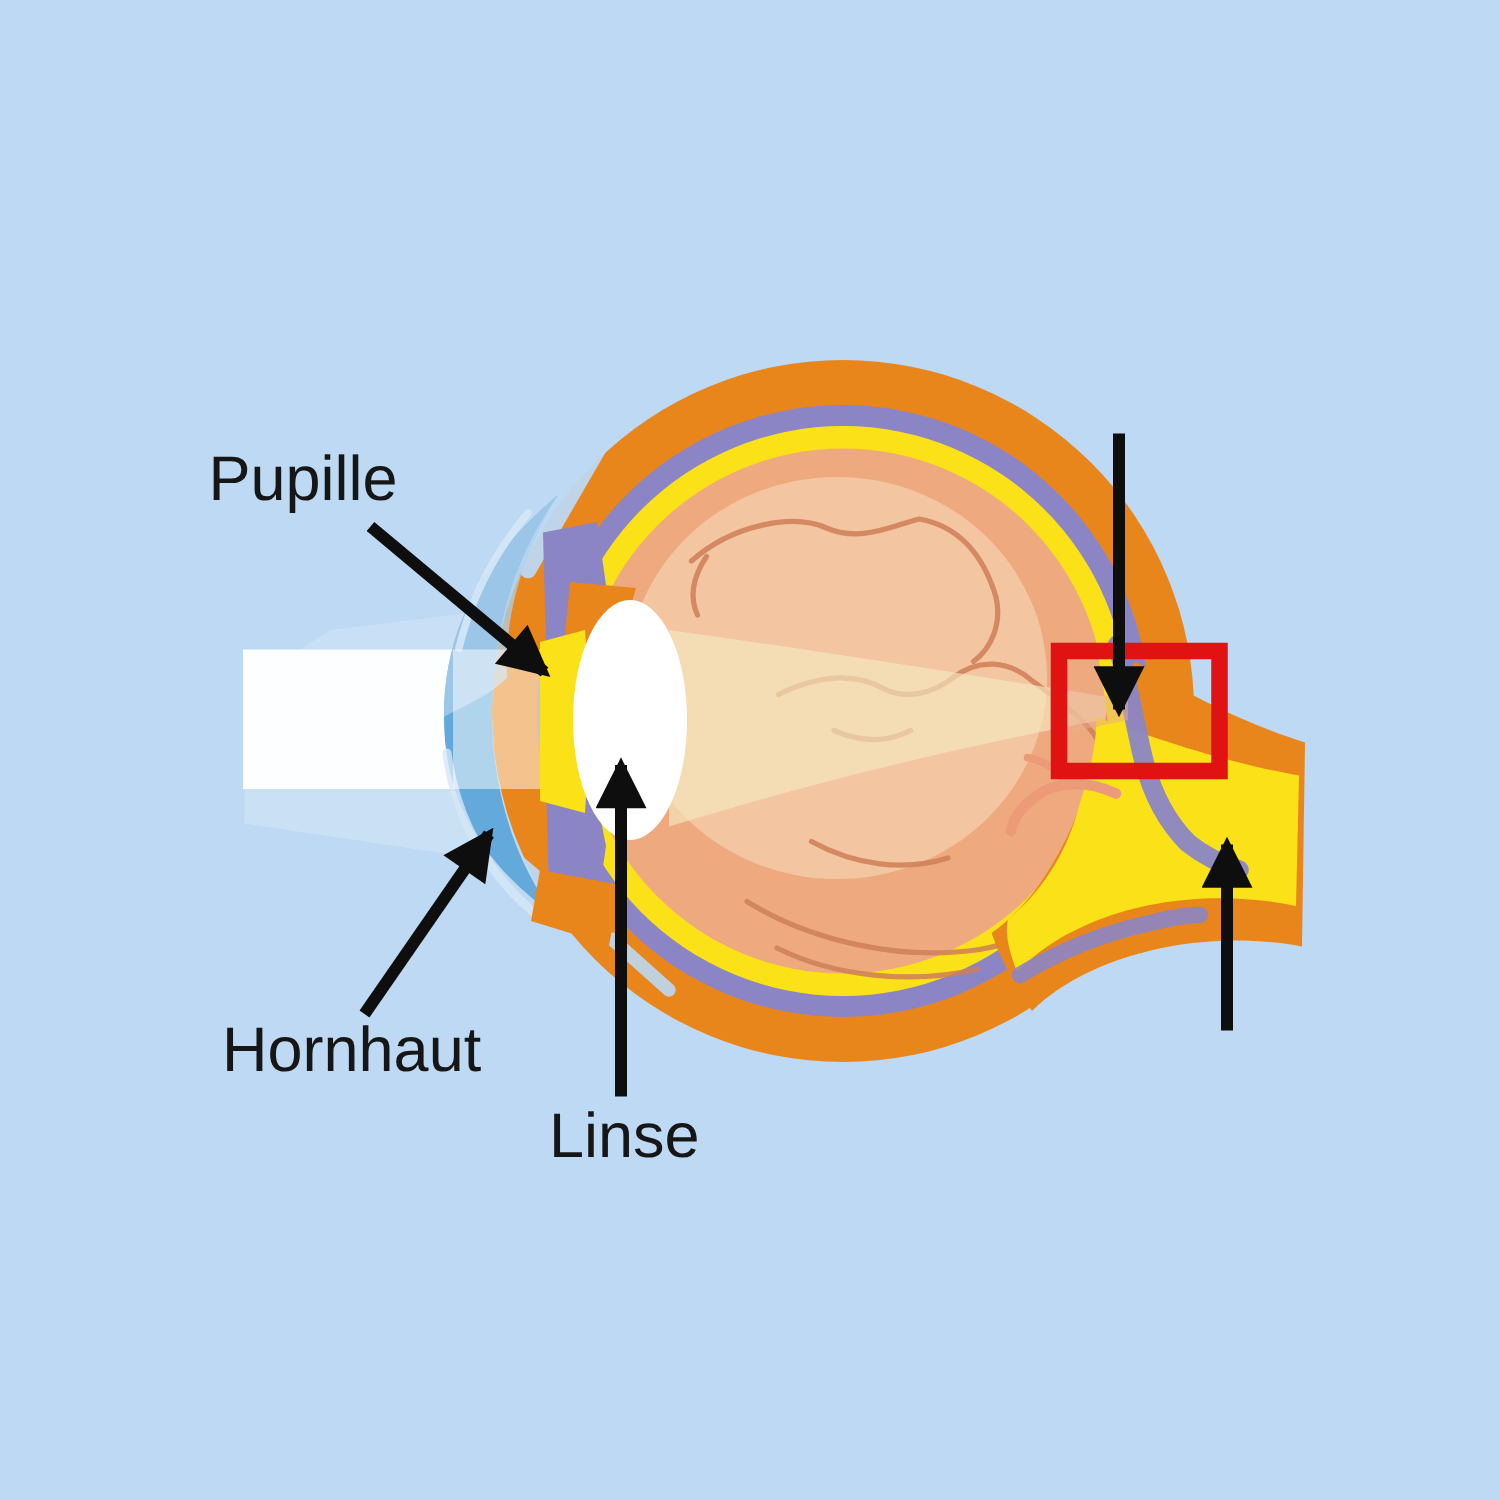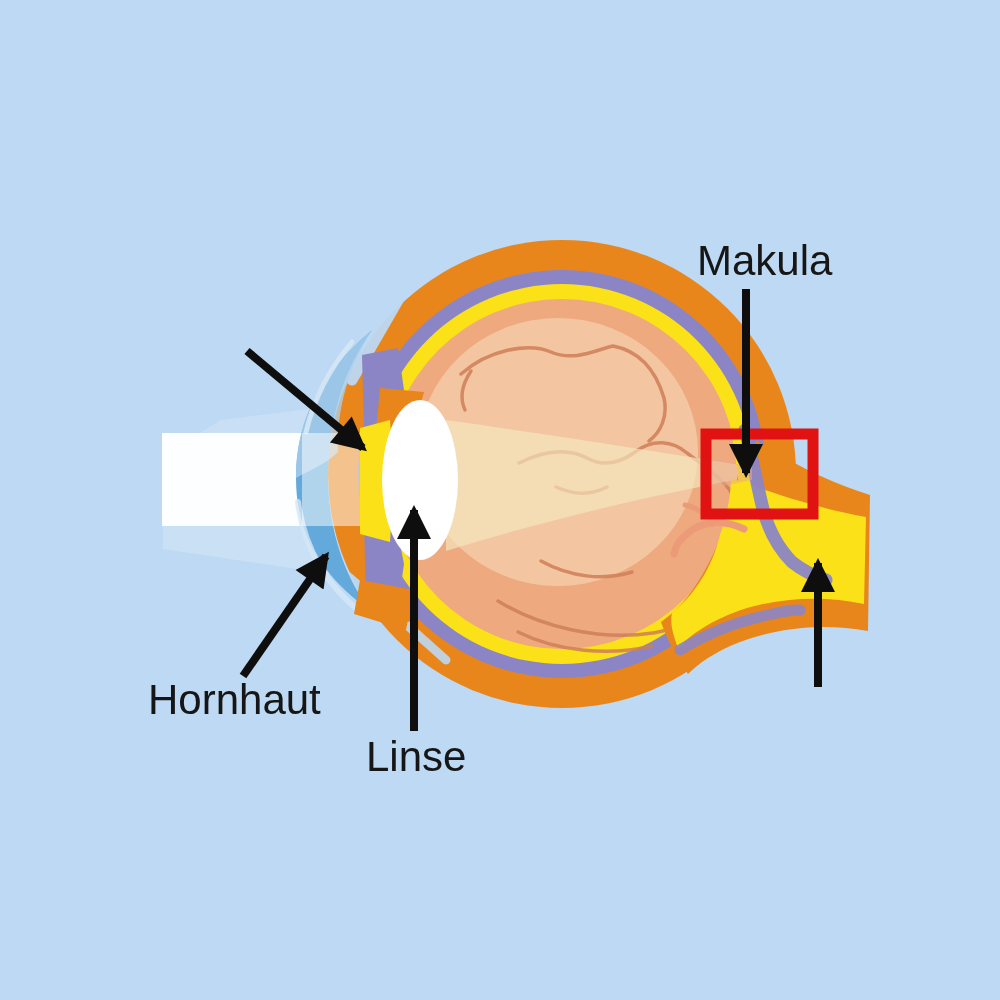--- a/index.html
+++ b/index.html
@@ -107,16 +107,16 @@
 
     <g fill="none" stroke-width="8" stroke="#0e0e0e">
       <line x1="247" y1="351" x2="363" y2="448" marker-end="url(#ah)"></line>
       <line x1="243" y1="676" x2="326" y2="556" marker-end="url(#ah)"></line>
       <line x1="414" y1="731" x2="414" y2="510" marker-end="url(#ah)"></line>
       <line x1="746" y1="289" x2="746" y2="473" marker-end="url(#ah)"></line>
       <line x1="818" y1="687" x2="818" y2="563" marker-end="url(#ah)"></line>
     </g>
   </svg>
 
+  <div class="diagram-label" style="left:139px; top:295px;">Pupille</div>
   <div class="diagram-label" style="left:148px; top:676px;">Hornhaut</div>
   <div class="diagram-label" style="left:366px; top:733px;">Linse</div>
-  <div class="diagram-label" style="left:697px; top:237px;">Makula</div>
 </div>
 
 </body></html>

